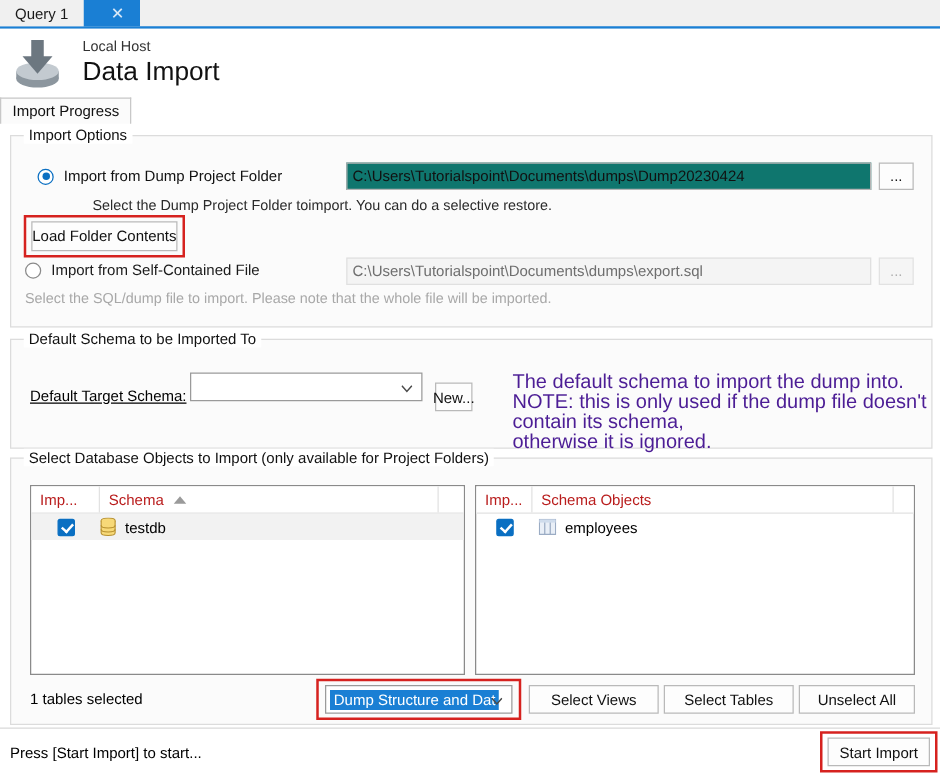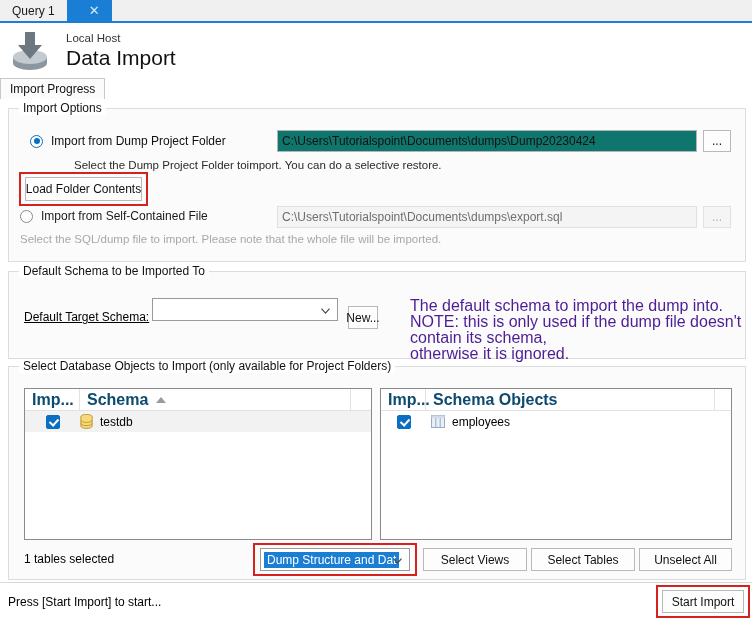--- a/index.html
+++ b/index.html
@@ -235,23 +235,22 @@
     border: 1px solid #8a8a8a;
     background: #ffffff;
     overflow: hidden;
   }
   .list-head {
     display: flex;
     height: 21px;
     align-items: center;
     border-bottom: 1px solid #e2e2e2;
     background: #ffffff;
-    font-size: 16px;
-    color: #0c4a6e;
-    font-weight: bold;
+    font-size: 12px;
+    color: #b91c1c;
   }
   .list-head .col {
     padding-left: 7px;
     height: 100%;
     display: flex;
     align-items: center;
     box-sizing: border-box;
   }
   .list-head .col.sep {
     border-right: 1px solid #e2e2e2;

